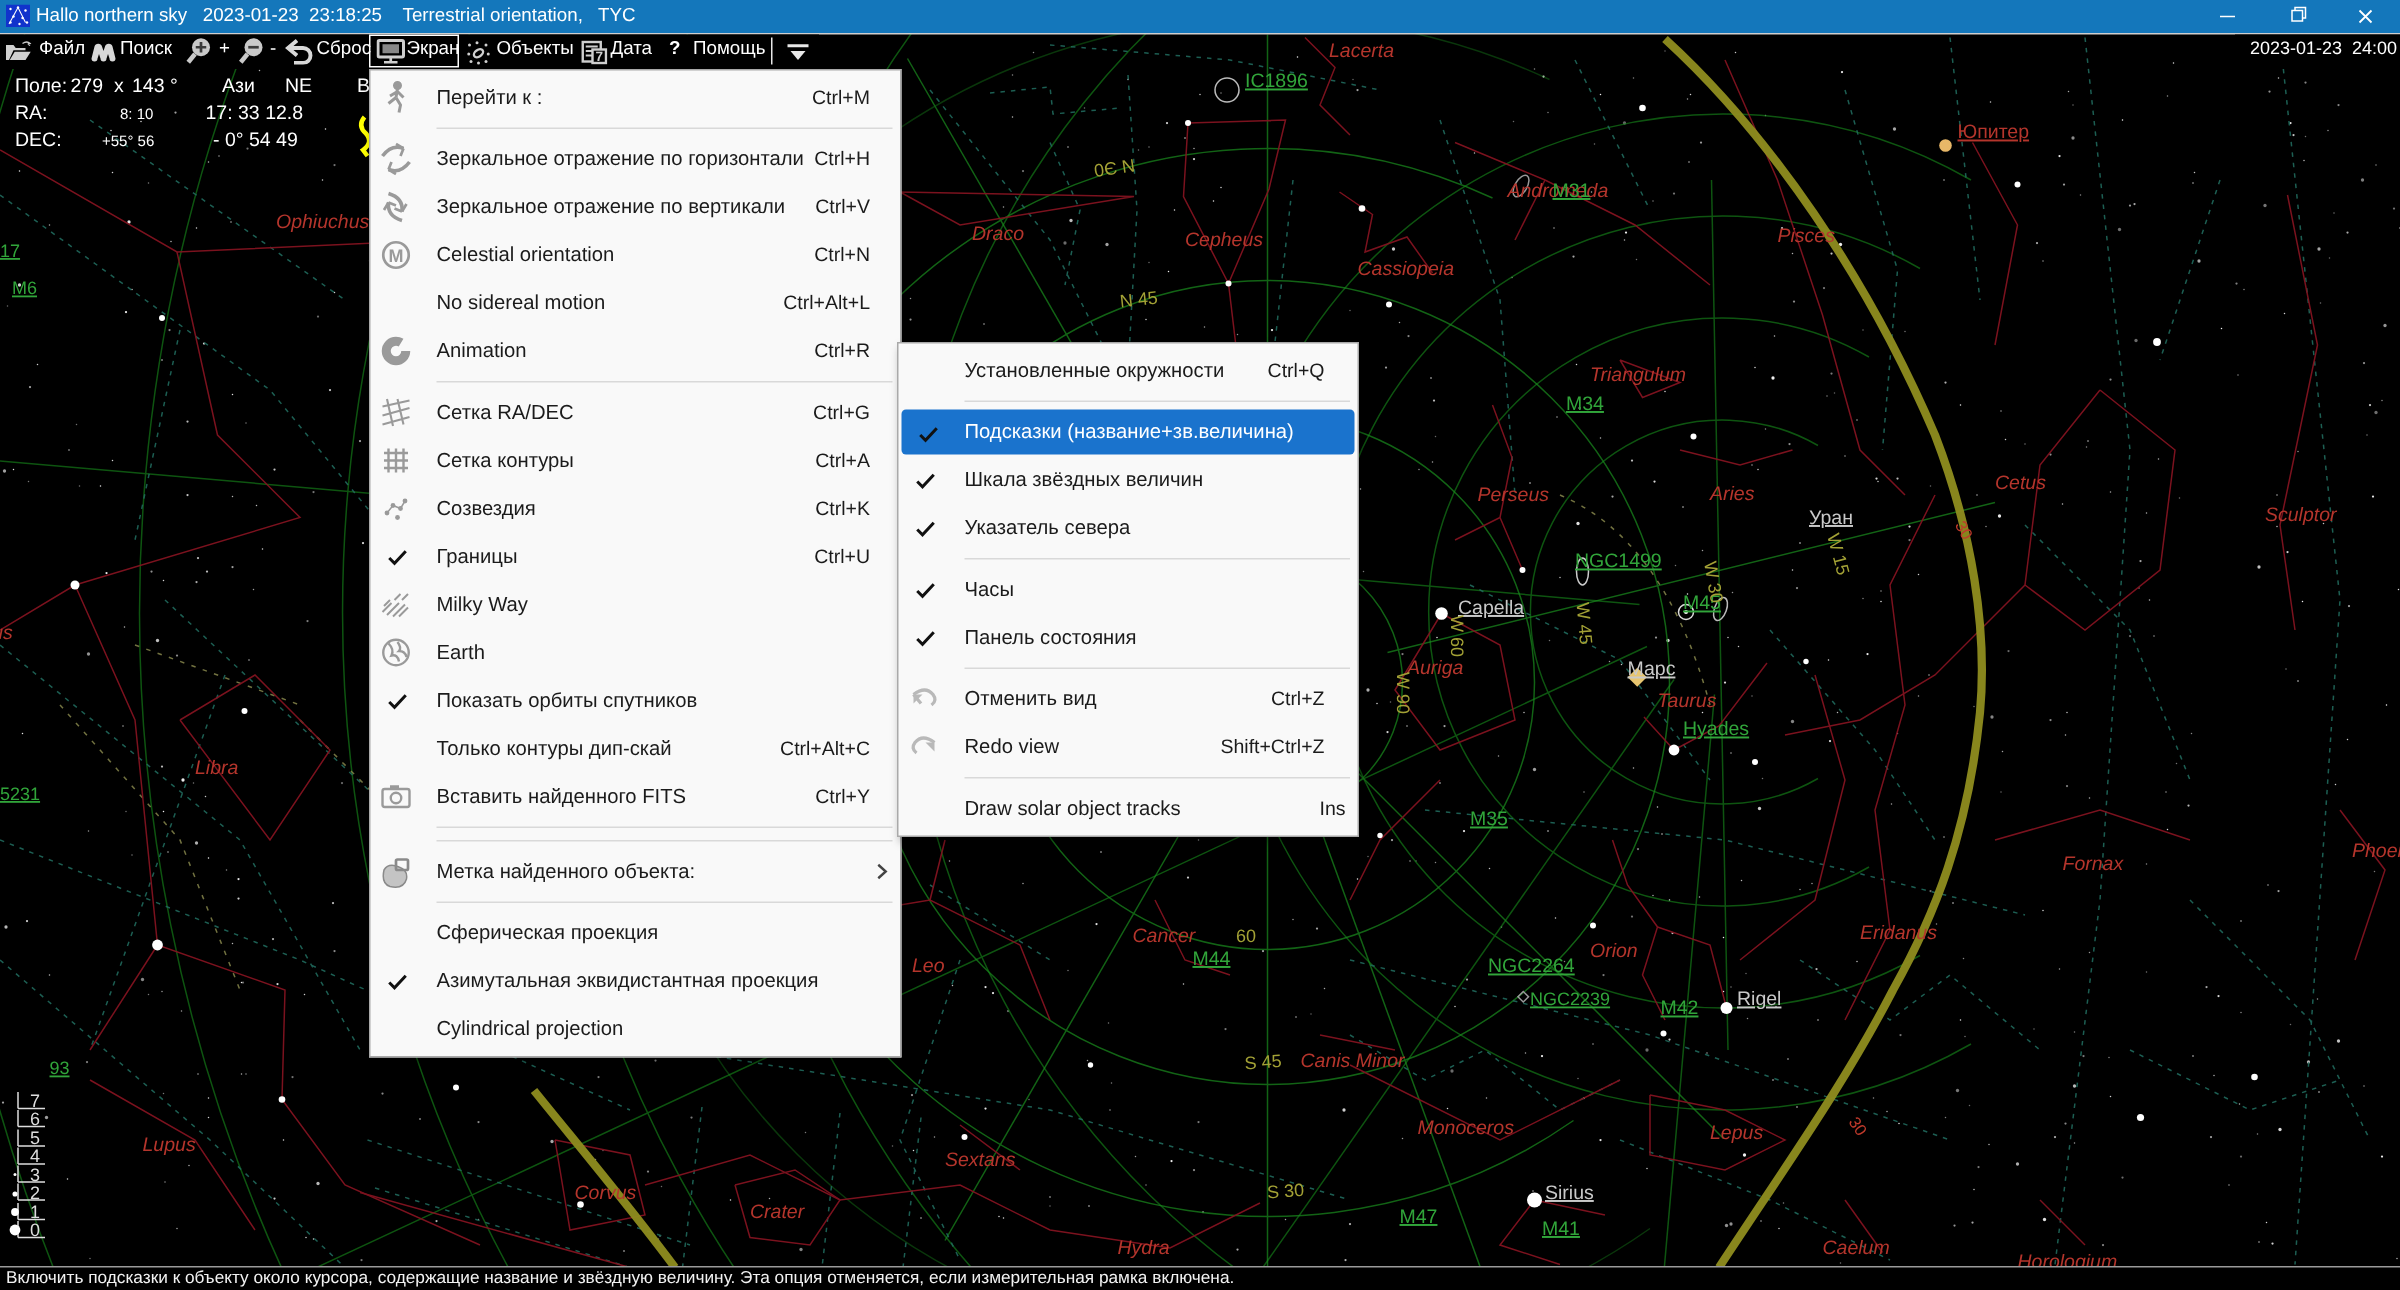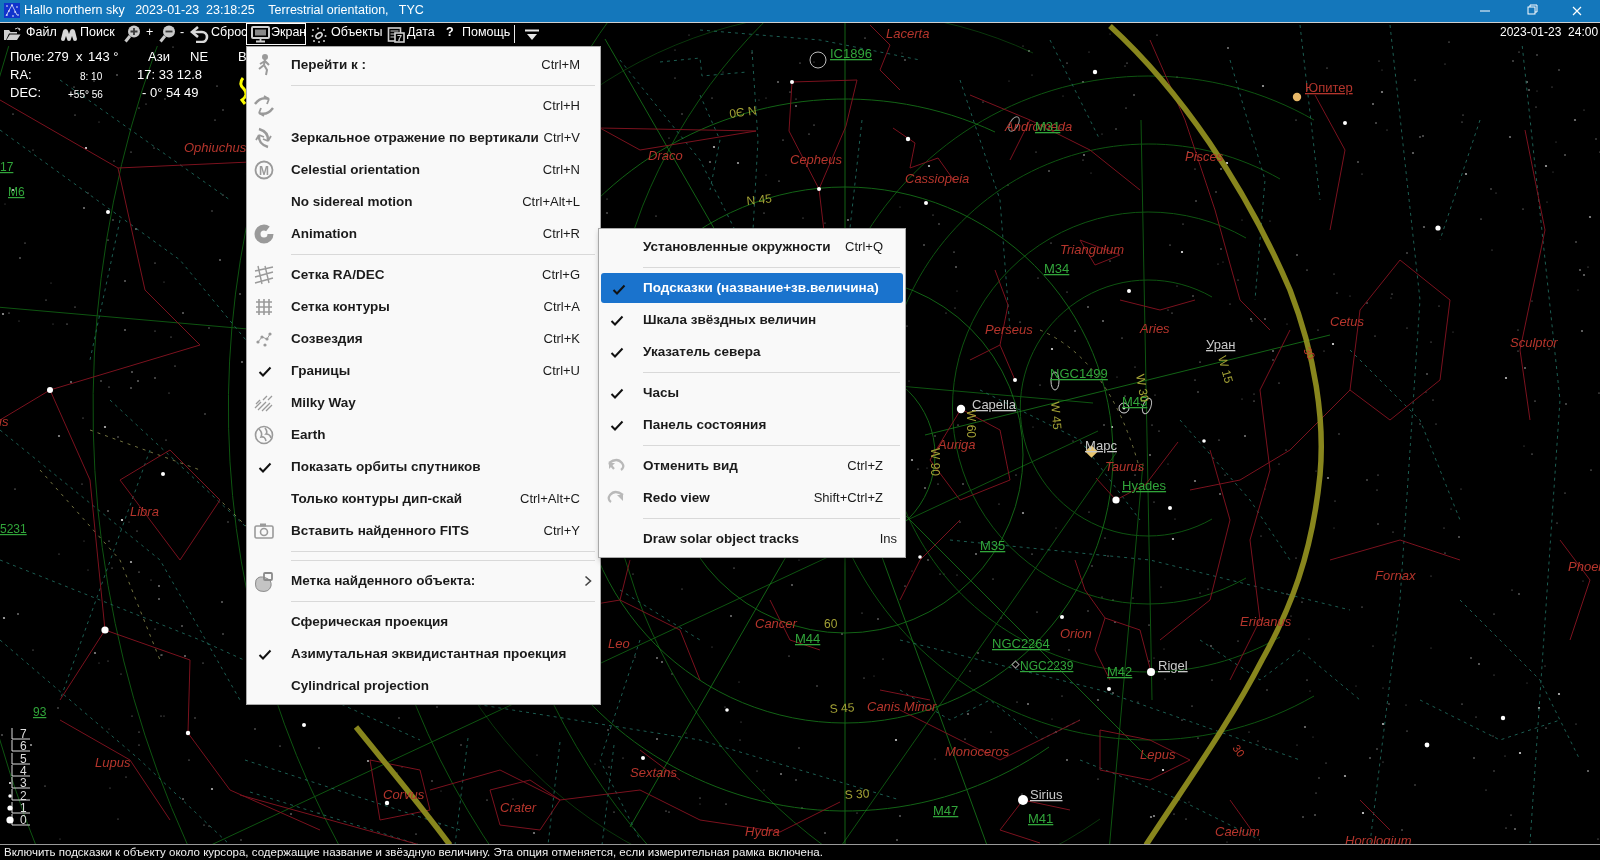--- a/index.html
+++ b/index.html
@@ -9,21 +9,21 @@
 .winbtn { position:absolute; top:0; width:46px; height:22px; }
 .tb { position:absolute; left:0; top:23px; width:1600px; height:23px; color:#fff; font-size:12.5px; }
 .tb span { position:absolute; top:2px; white-space:pre; }
 .ebox { position:absolute; left:246px; top:0px; width:60px; height:22px; border:1px solid #fff; }
 .info { position:absolute; left:0; top:0; color:#fff; font-size:13px; }
 .info span { position:absolute; white-space:pre; }
 .menu { position:absolute; background:#f9f9f9; border:1px solid #a9a9a9;
   padding:2px 0; z-index:5; box-shadow:2px 3px 6px rgba(0,0,0,0.35); }
 .mi { position:relative; height:32px; line-height:32px; font-size:13.5px; color:#1b1b1b;
   display:flex; white-space:pre; }
-.mi .ml { padding-left:44px;font-weight:bold; }
+.mi .ml { padding-left:44px; }
 .mi .ms { margin-left:auto; font-size:13px; }
 .mi.hl { background:#1a73cd; color:#fff; border-radius:3px; margin:1px 2px; height:30px; line-height:30px; }
 .mi.hl .ml { padding-left:42px; }
 .msep { height:9px; position:relative; }
 .msep div { position:absolute; left:44px; right:5px; top:4px; height:1px; background:#d9d9d9; }
 .status { position:absolute; left:0; top:844px; width:1600px; height:16px; background:#000;
   border-top:1px solid #9a9a9a; color:#f2f2f2; font-size:11.5px; }
 </style></head>
 <body>
 <svg width="1600" height="860" viewBox="0 0 1600 860" style="position:absolute;left:0;top:0">
@@ -1172,21 +1172,21 @@
     <div class="msep">
       <div></div>
     </div>
     <div class="mi"><svg width="22" height="22" viewBox="0 0 22 22" style="position:absolute;left:6px;top:5px">
         <g stroke="#9a9a9a" stroke-width="2.4" fill="none">
           <path d="M2 9 Q8 1 16 4"></path>
           <path d="M16 4 l-5 -3 m5 3 l-2 5" stroke-width="1.8"></path>
           <path d="M20 13 Q14 21 6 18"></path>
           <path d="M6 18 l5 3 m-5 -3 l2 -5" stroke-width="1.8"></path>
         </g>
-      </svg><span class="ms" style="padding-right:20px">Ctrl+H</span></div>
+      </svg><span class="ml">Зеркальное отражение по горизонтали</span><span class="ms" style="padding-right:20px">Ctrl+H</span></div>
     <div class="mi"><svg width="22" height="22" viewBox="0 0 22 22" style="position:absolute;left:6px;top:5px">
         <g stroke="#9a9a9a" stroke-width="2.4" fill="none">
           <path d="M6 2 Q16 5 15 14"></path>
           <path d="M15 14 l3 -5 m-3 5 l-5 -2" stroke-width="1.8"></path>
           <path d="M15 20 Q5 17 6 8"></path>
           <path d="M6 8 l-3 5 m3 -5 l5 2" stroke-width="1.8"></path>
         </g>
       </svg><span class="ml">Зеркальное отражение по вертикали</span><span class="ms" style="padding-right:20px">Ctrl+V</span></div>
     <div class="mi"><svg width="22" height="22" viewBox="0 0 22 22" style="position:absolute;left:6px;top:5px">
         <circle cx="11" cy="11" r="8.5" stroke="#9a9a9a" stroke-width="1.8" fill="none"></circle>

